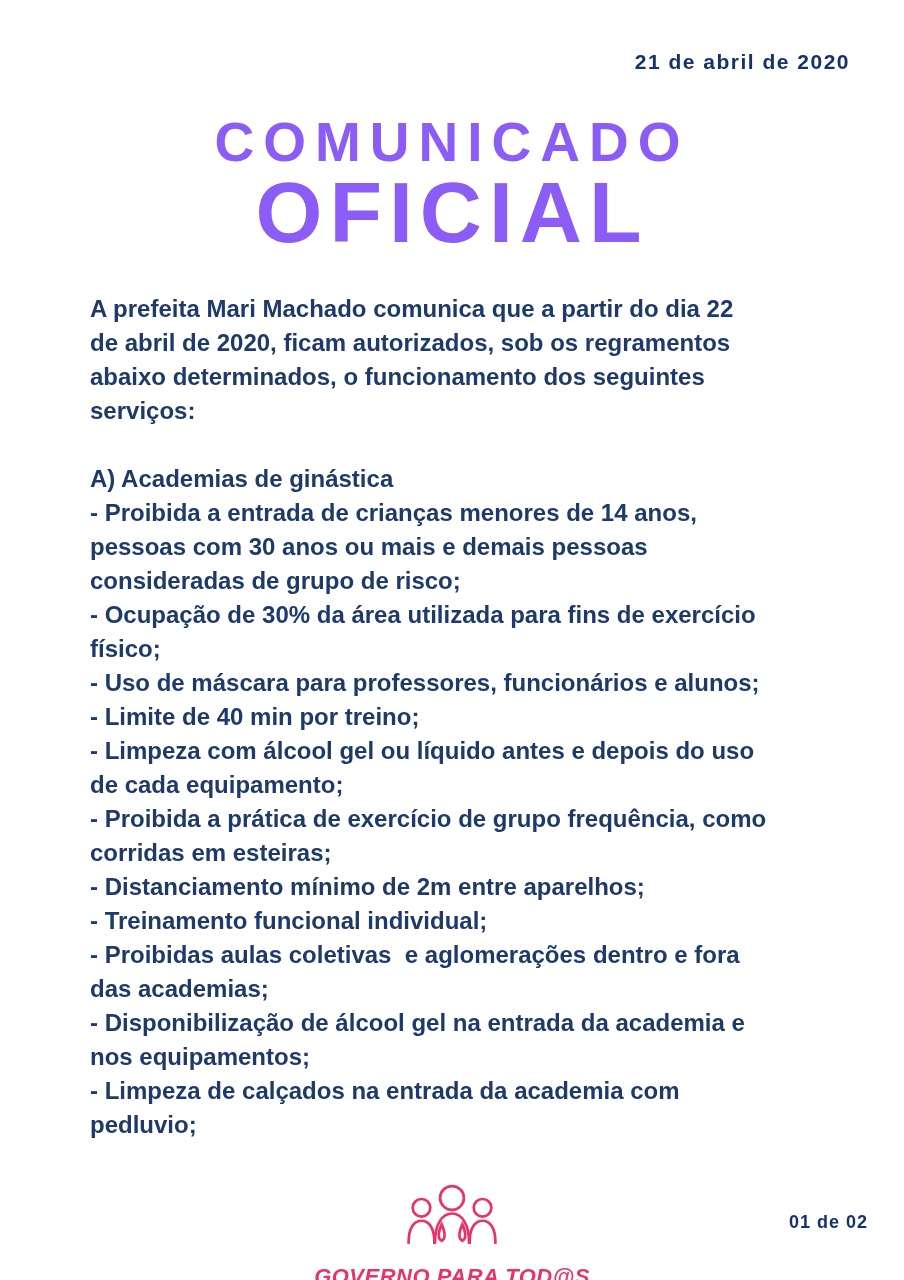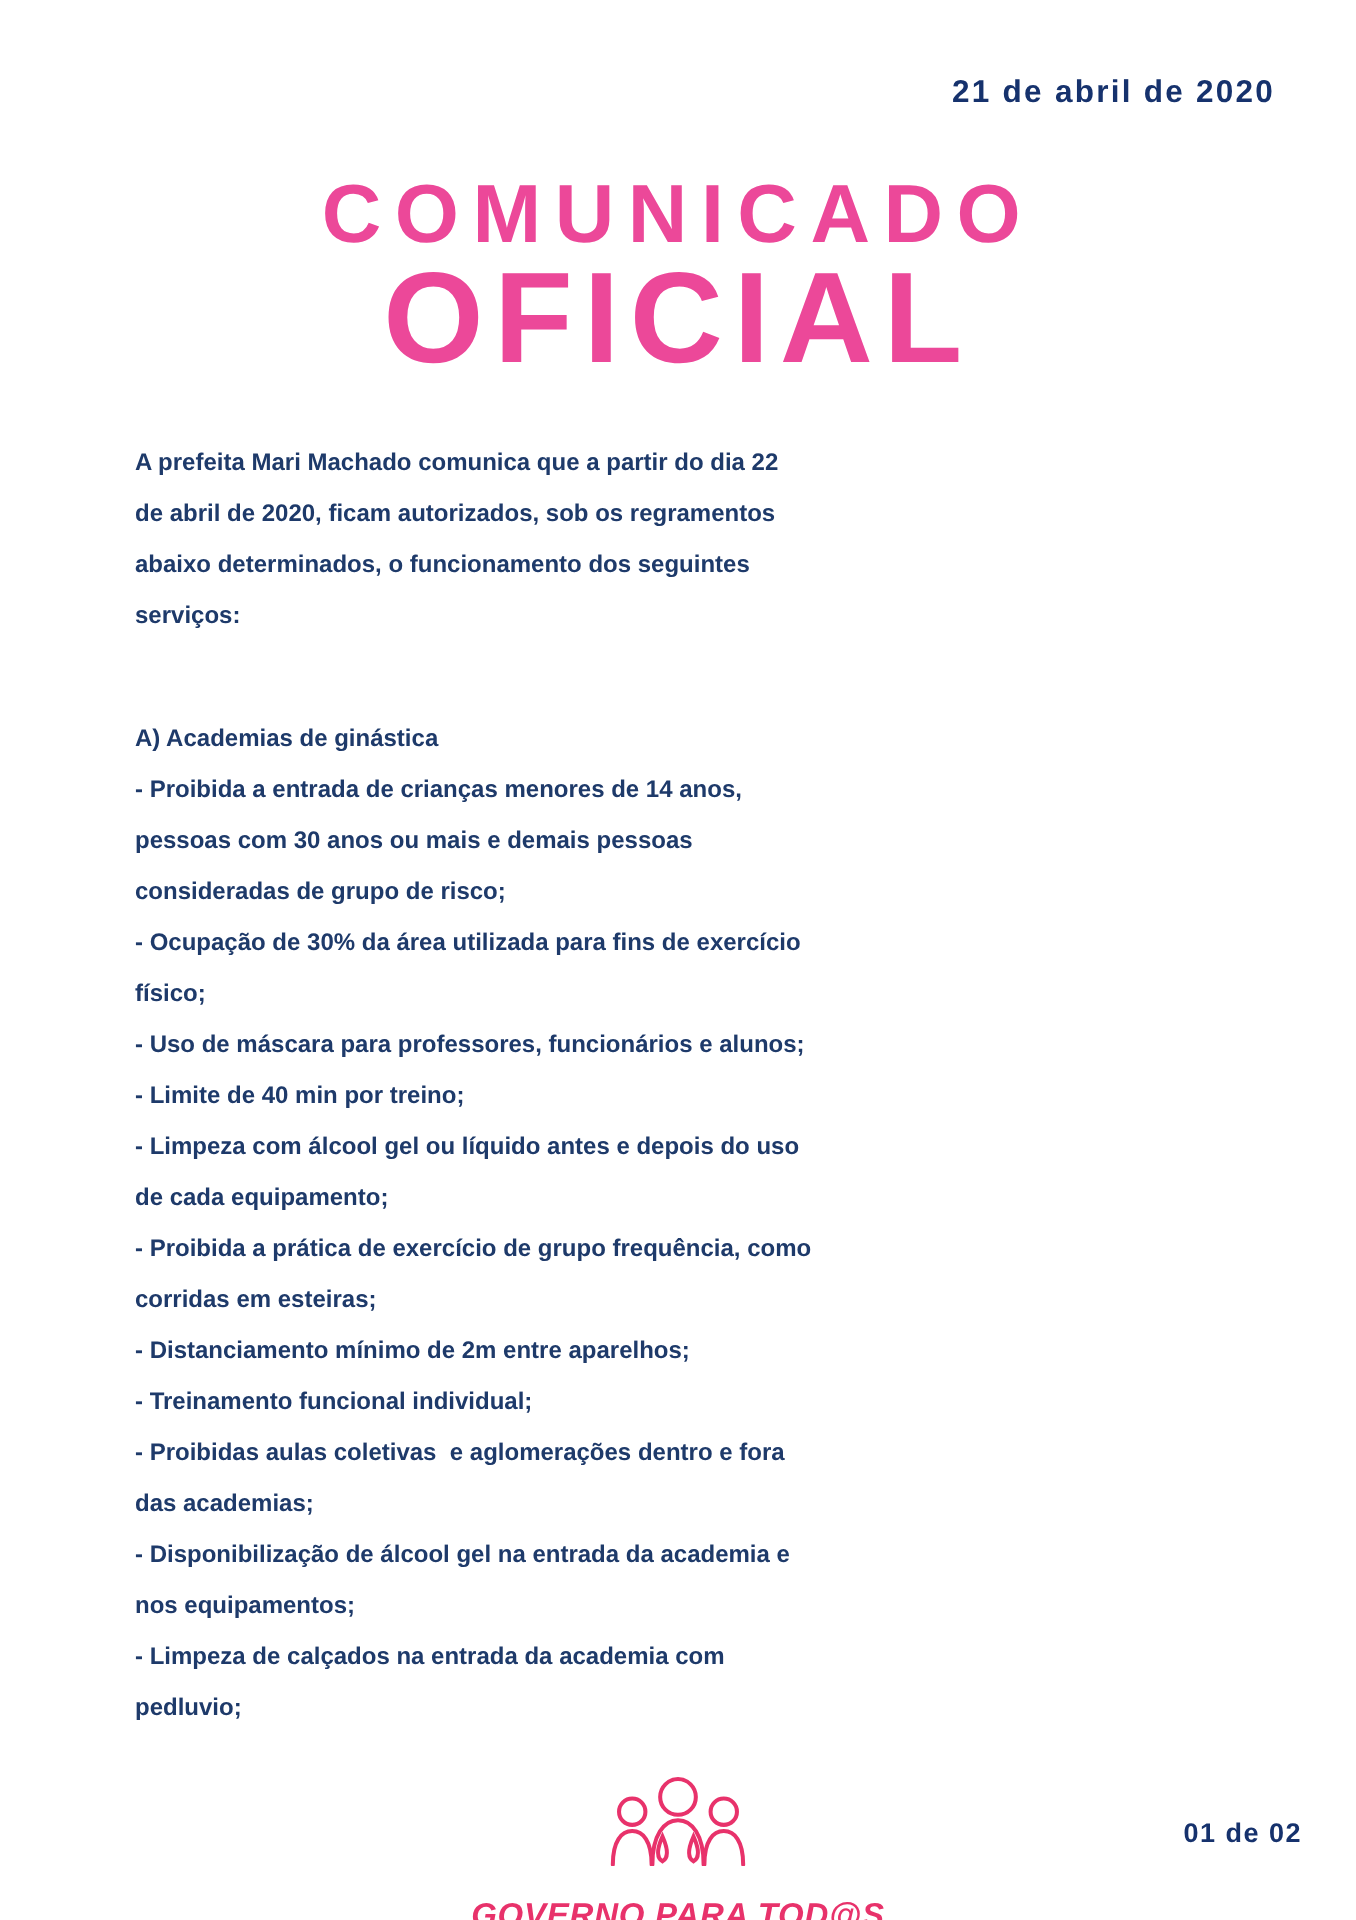--- a/index.html
+++ b/index.html
@@ -21,46 +21,46 @@
     font-weight: 700;
     letter-spacing: 1.5px;
     color: #16326d;
   }
   .title-block {
     position: absolute;
     top: 112px;
     left: 0;
     right: 0;
     text-align: center;
-    color: #ec4899;
+    color: #8b5cf6;
   }
   .title-line1 {
     font-size: 55px;
     font-weight: 800;
     letter-spacing: 9px;
     line-height: 1.1;
   }
   .title-line2 {
     font-size: 86px;
     font-weight: 800;
     letter-spacing: 7px;
     line-height: 1.0;
     margin-top: -4px;
   }
   .content {
     position: absolute;
     left: 90px;
     top: 292px;
     width: 780px;
     color: #1e3a6a;
-    font-size: 16px;
+    font-size: 24px;
     font-weight: 600;
     line-height: 34px;
   }
-  .rules { margin-top: 48px; }
+  .rules { margin-top: 34px; }
   .line { white-space: pre; }
   .footer-logo {
     position: absolute;
     left: 0;
     right: 0;
     top: 1184px;
     text-align: center;
   }
   .logo-icon { display: block; margin: 0 auto; }
   .logo-name {

